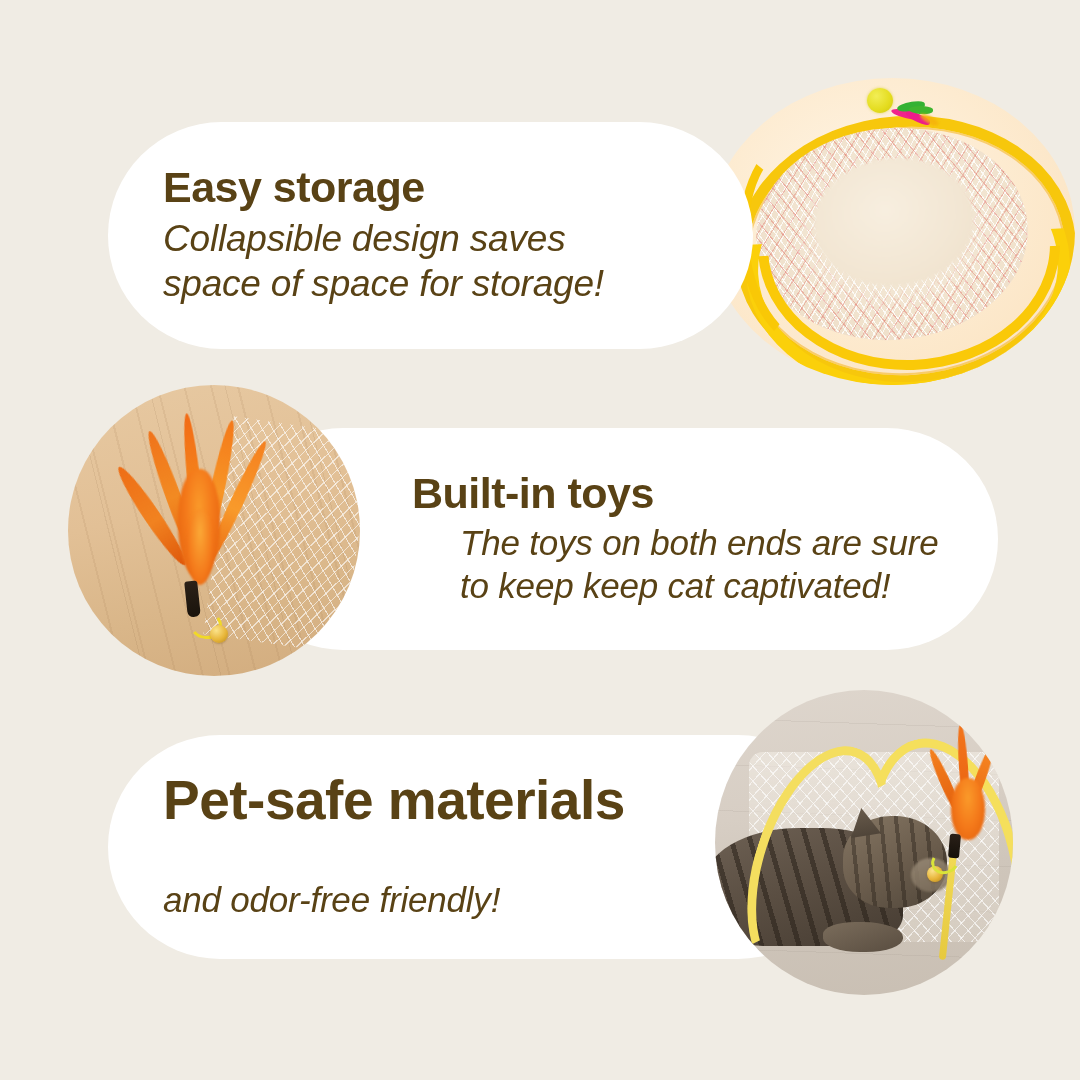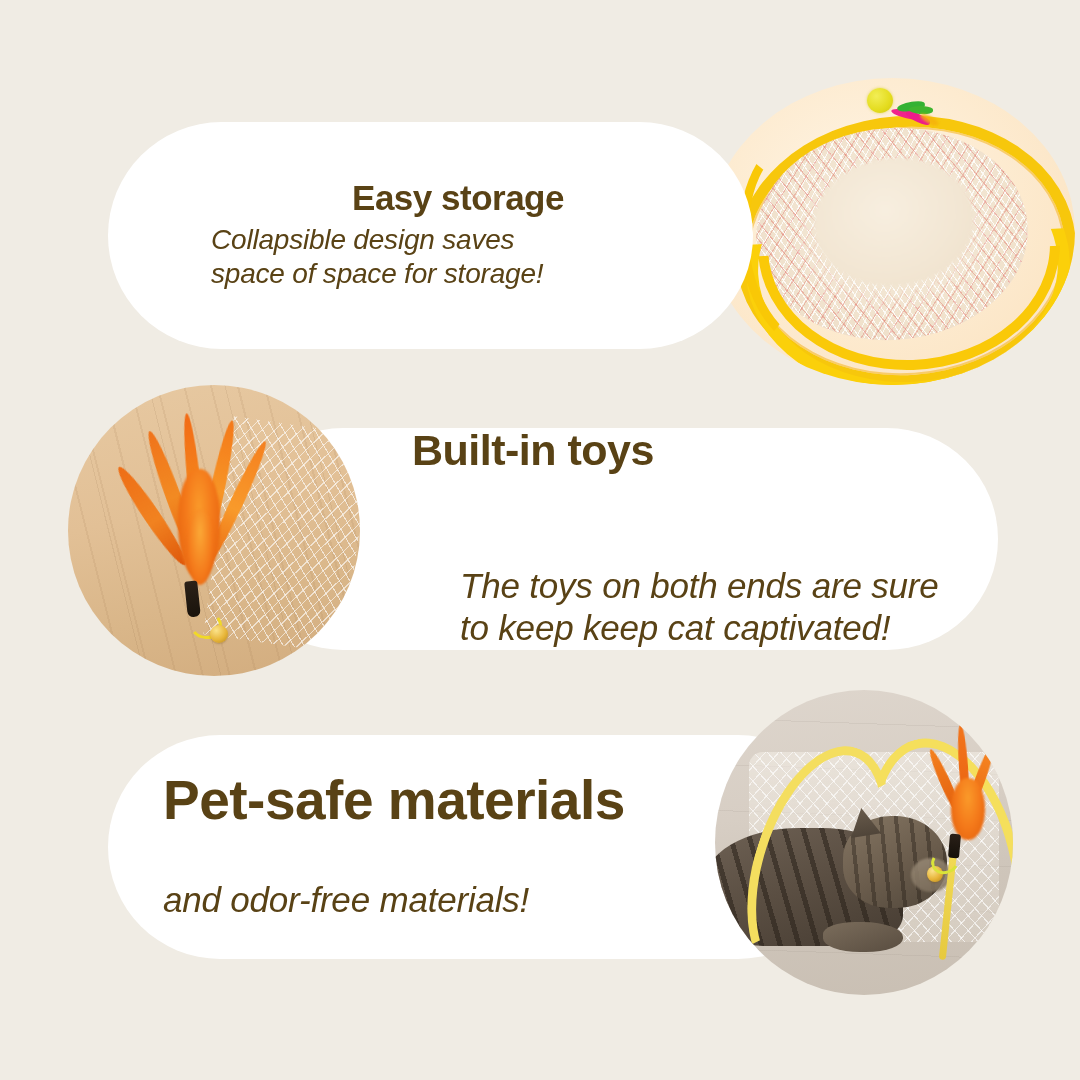--- a/index.html
+++ b/index.html
@@ -32,25 +32,25 @@
   .card-desc{
     font-style:italic;
     color:#594215;
     line-height:1.22;
     margin:0;
     letter-spacing:-0.2px;
   }
 
   
   #card-1{left:108px;top:122px;width:645px;height:227px;padding:0 0 0 55px;}
-  #card-1 .card-title{font-size:35px;text-align:center;}
-  #card-1 .card-desc{font-size:28px;margin-left:48px;}
-
-  
-  #card-2{left:232px;top:428px;width:766px;height:222px;padding:0 0 0 180px;justify-content:space-between;}
+  #card-1 .card-title{font-size:43px;}
+  #card-1 .card-desc{font-size:37px;}
+
+  
+  #card-2{left:232px;top:428px;width:766px;height:222px;padding:0 0 0 180px;}
   #card-2 .card-title{font-size:43px;}
   #card-2 .card-desc{font-size:35px;margin-left:48px;}
 
   
   #card-3{left:108px;top:735px;width:742px;height:224px;padding:0 0 0 55px;}
   #card-3 .card-title{font-size:55px;}
   #card-3 .card-desc{font-size:35px;}
 
   
   .photo{
@@ -220,21 +220,21 @@
 
     <div class="blob" style="left:142px;top:240px;width:18px;height:18px;border-radius:50%;
                 background:radial-gradient(circle at 35% 30%, #FBE38B 0%, #E8B63A 55%, #B8871B 100%);
                 box-shadow:0 1px 2px rgba(120,80,10,.35);"></div>
   </div>
 
   <div class="card" id="card-3">
     <h2 class="card-title">Pet-safe materials</h2>
     <p class="card-desc">
       <br>
-      <span>and odor-free materials!</span>
+      <span>and odor-free friendly!</span>
     </p>
   </div>
 
   <div class="photo" id="photo-3">
     <div class="floor"></div>
 
     <div class="blob" style="left:34px;top:62px;width:250px;height:190px;border-radius:14px;
                 background:
                   repeating-linear-gradient(48deg, rgba(255,255,255,.65) 0 1px, rgba(0,0,0,0) 1px 10px),
                   repeating-linear-gradient(-48deg, rgba(255,255,255,.6) 0 1px, rgba(0,0,0,0) 1px 10px),

